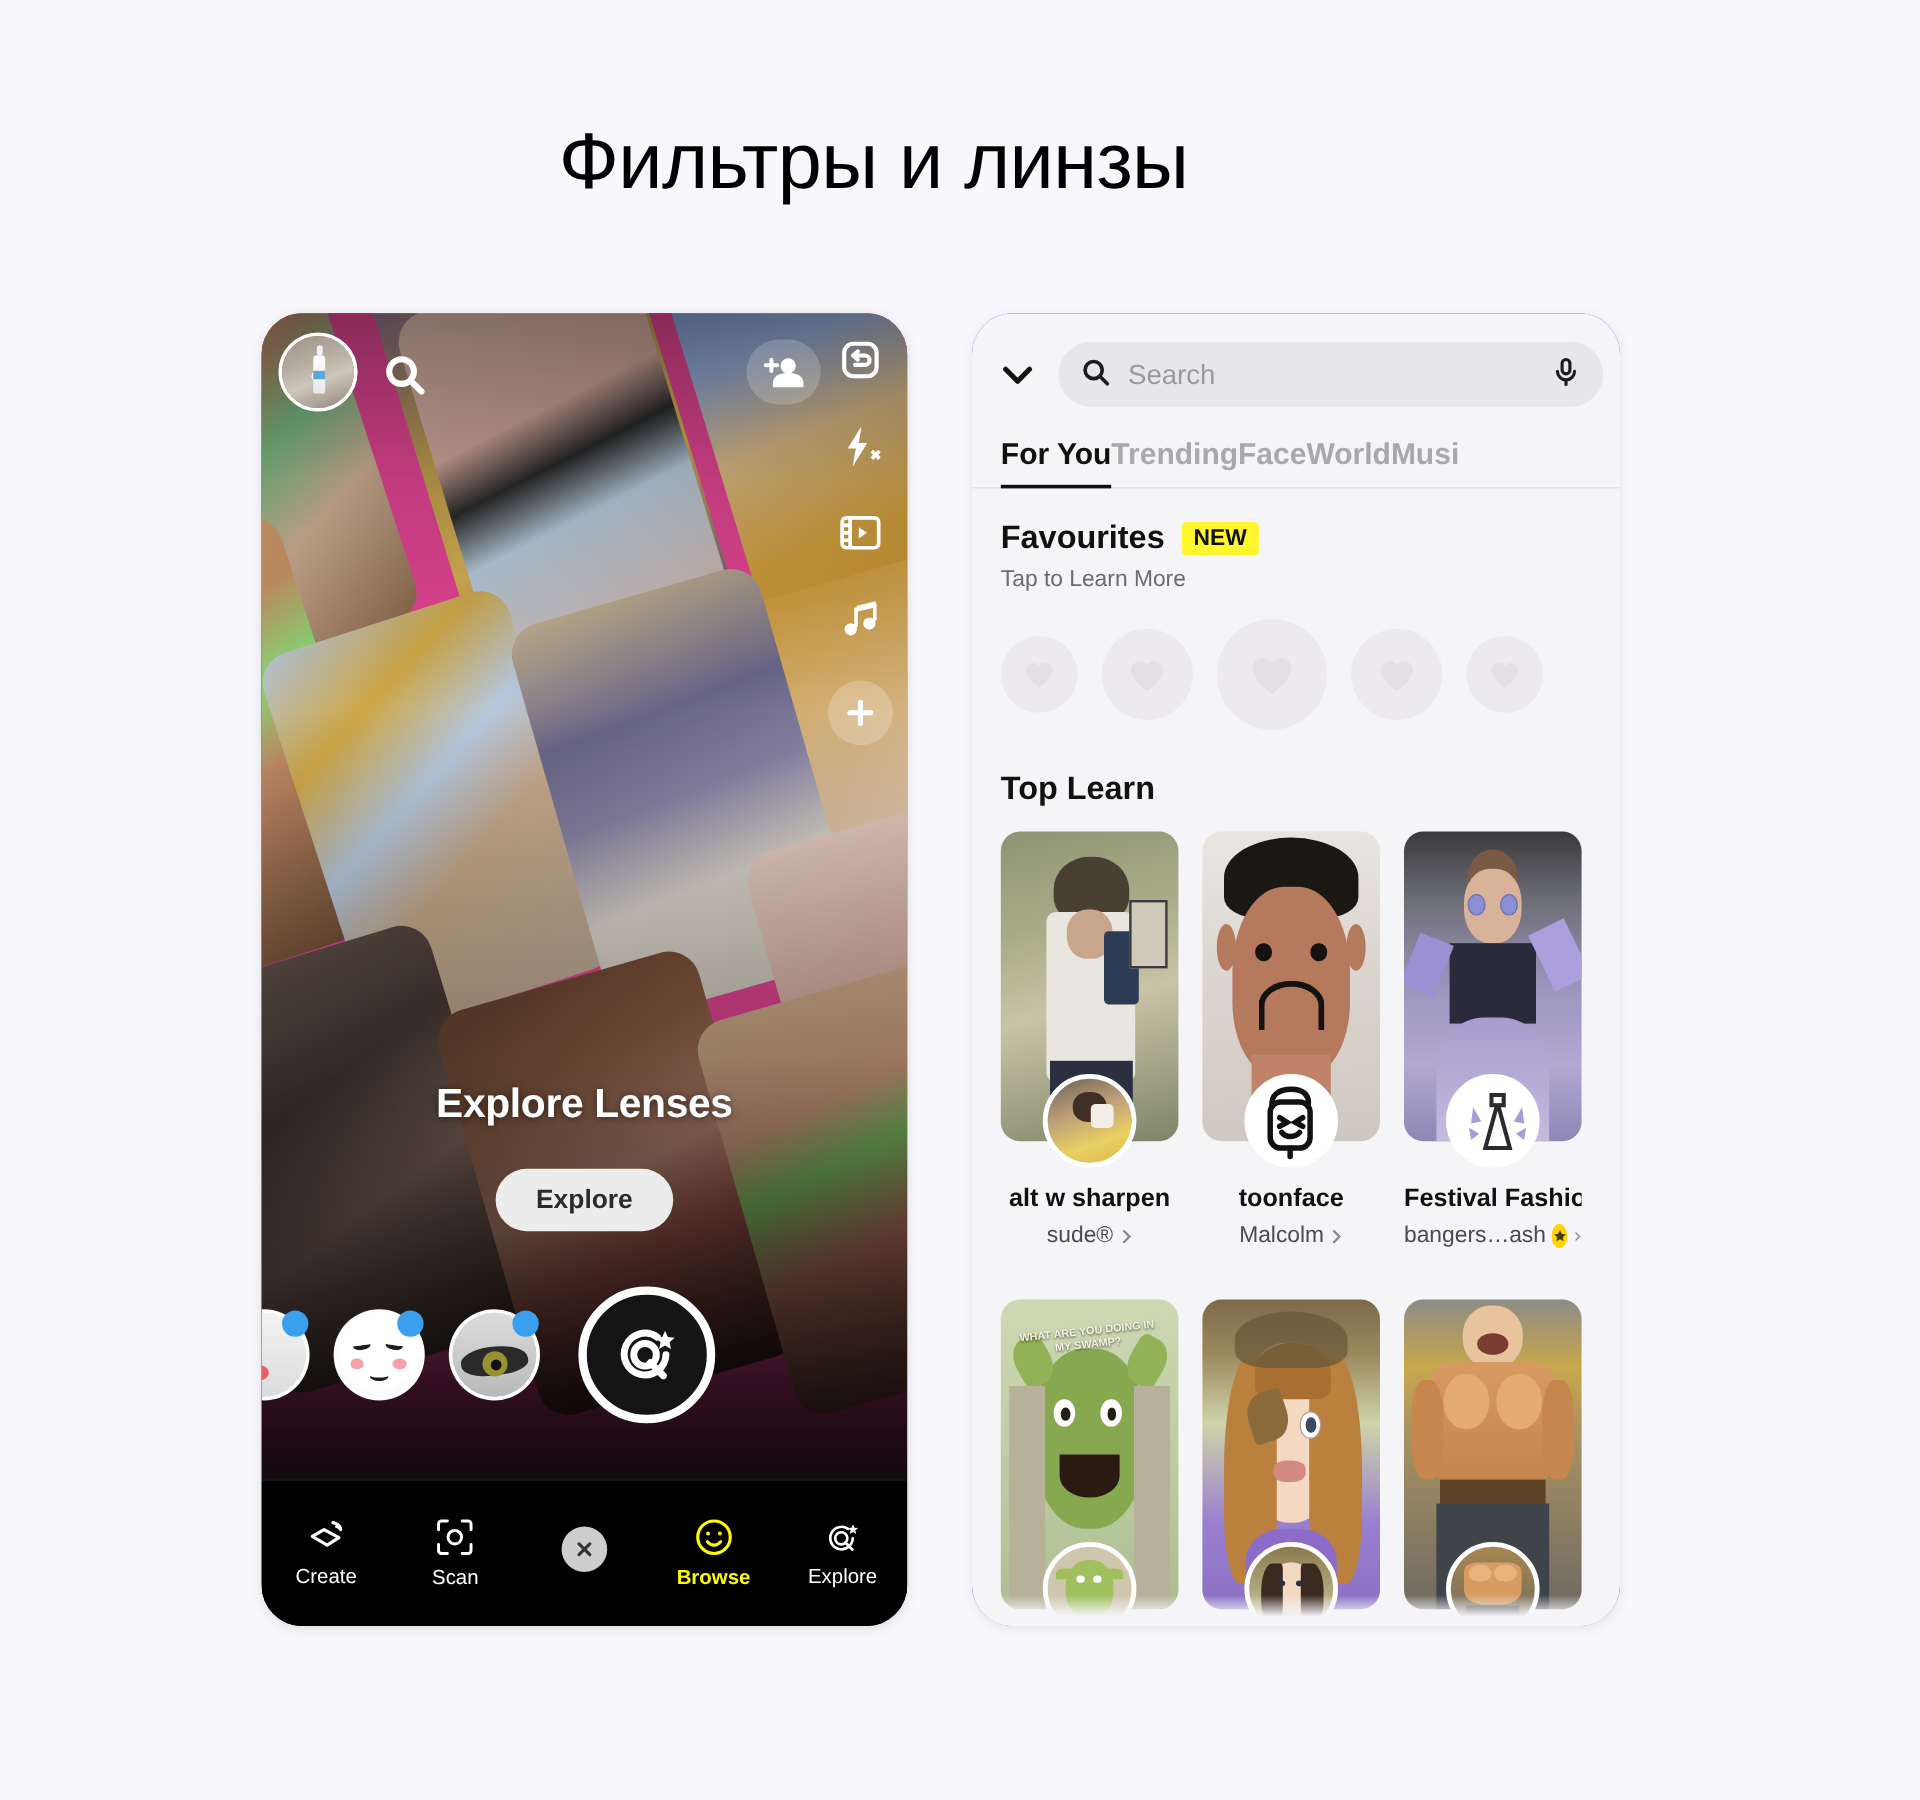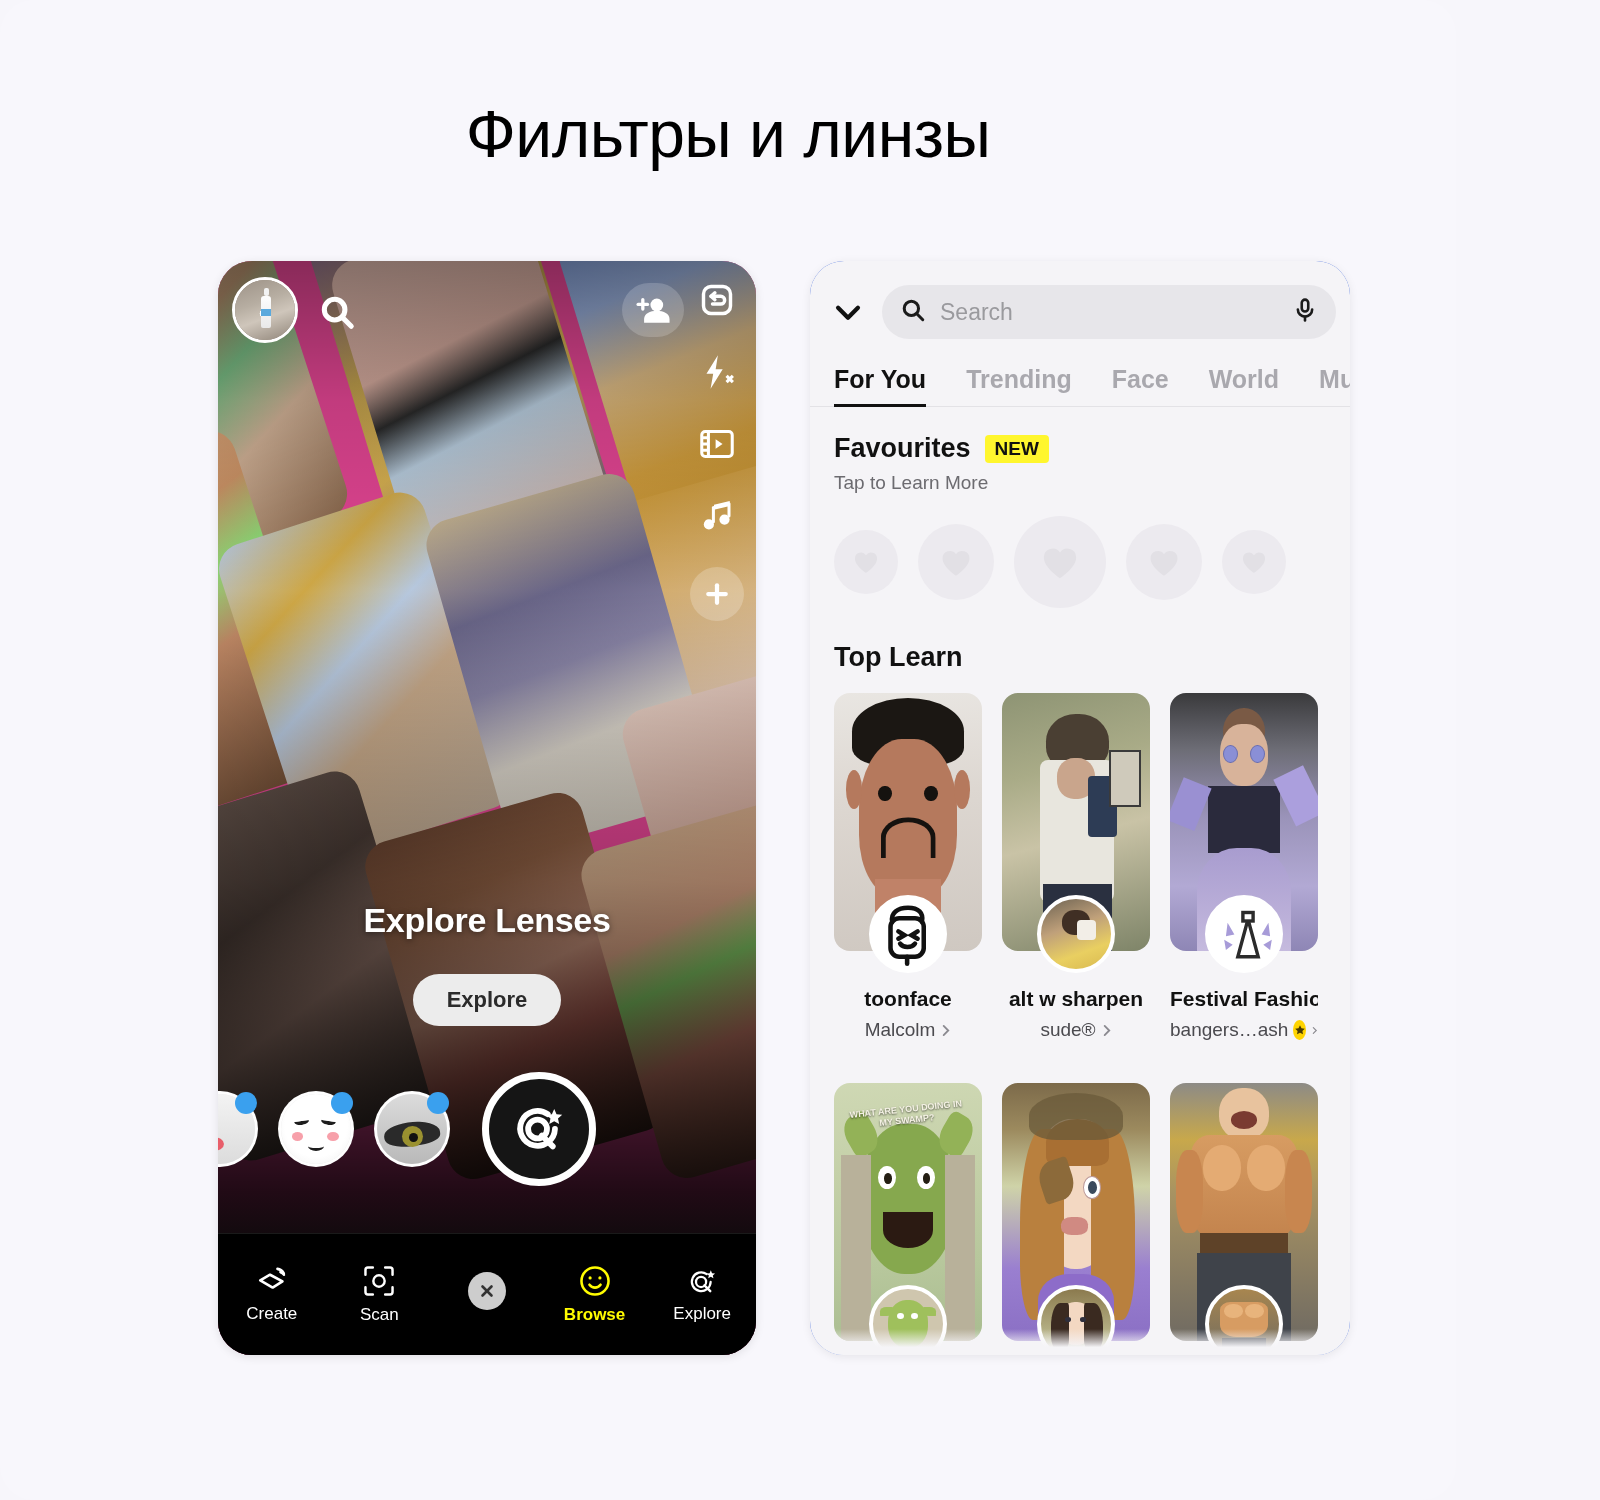--- a/index.html
+++ b/index.html
@@ -201,21 +201,21 @@
     margin-right: -6px;
   }
   .search-input {
     flex: 1; border: none; outline: none; background: transparent;
     font-size: 23px; color: #222;
     font-family: "Liberation Sans", sans-serif;
   }
   .search-input::placeholder { color: #9a9a9e; }
 
   .tabs {
-    display: flex; align-items: flex-start; gap: 40px;
+    display: flex; align-items: flex-start; 
     padding: 26px 0 0 24px;
     border-bottom: 1px solid #e3e2e6;
     white-space: nowrap;
   }
   .tab {
     font-size: 25px; font-weight: bold; color: #a9a8ae;
     padding-bottom: 12px; cursor: pointer; position: relative;
   }
   .tab.active { color: #111; }
   .tab.active:after {
@@ -546,20 +546,44 @@
           </div>
         </div>
       </div>
 
       <div class="toplenses-title">Top Learn</div>
 
       <div class="lens-grid">
 
         <div class="lens-card">
           <div class="lens-media">
+            <div class="shot" style="background:linear-gradient(165deg,#8e9474 0%,#a9ab87 30%,#c9c3a6 55%,#7e8468 100%);">
+              <div style="position:absolute;left:30%;top:8%;width:42%;height:22%;background:#4a3f33;border-radius:48% 48% 40% 40%;"></div>
+              <div style="position:absolute;left:26%;top:26%;width:50%;height:55%;background:#e8e6de;border-radius:8px;"></div>
+              <div style="position:absolute;left:37%;top:25%;width:26%;height:16%;background:#c9a58c;border-radius:44%;"></div>
+              <div style="position:absolute;left:58%;top:32%;width:20%;height:24%;background:#2d3c55;border-radius:4px;"></div>
+              <div style="position:absolute;left:28%;top:74%;width:46%;height:26%;background:#2a3040;"></div>
+              <div style="position:absolute;right:6%;top:22%;width:22%;height:22%;background:#cfcabb;border:2px solid #3a3a3a;"></div>
+            </div>
+            <div class="creator-bubble" style="background:linear-gradient(160deg,#6c6252 0%,#bfa07a 40%,#e9cf61 72%,#d8b84f 100%);">
+              <div style="position:absolute;left:30%;top:16%;width:40%;height:36%;background:#402f24;border-radius:45%;"></div>
+              <div style="position:absolute;left:52%;top:30%;width:26%;height:28%;background:#f2eee7;border-radius:4px;"></div>
+            </div>
+          </div>
+          <div class="lens-name">alt w sharpen</div>
+          <div class="lens-author">
+            <span>sude®</span>
+            <svg viewBox="0 0 12 16" width="11" height="15" fill="none" stroke="#8b8a90" stroke-width="2" stroke-linecap="round">
+                <polyline points="4,3 9,8 4,13"></polyline>
+              </svg>
+          </div>
+        </div>
+
+        <div class="lens-card">
+          <div class="lens-media">
             <div class="shot" style="background:linear-gradient(175deg,#e9e6e2 0%,#ddd7d1 40%,#cfc8c1 100%);">
               <div style="position:absolute;left:12%;top:2%;width:76%;height:26%;background:#1b1713;border-radius:50% 50% 26% 26%;"></div>
               <div style="position:absolute;left:17%;top:18%;width:66%;height:62%;background:#b5795d;border-radius:44% 44% 40% 40%;"></div>
               <div style="position:absolute;left:28%;top:72%;width:44%;height:28%;background:#c08268;"></div>
               <div style="position:absolute;left:30%;top:36%;width:9%;height:6%;background:#15120f;border-radius:50%;"></div>
               <div style="position:absolute;left:61%;top:36%;width:9%;height:6%;background:#15120f;border-radius:50%;"></div>
               <div style="position:absolute;left:32%;top:48%;width:37%;height:16%;border:5px solid #15120f;border-top:none;border-radius:0 0 60% 60%;transform:rotate(180deg);"></div>
               <div style="position:absolute;left:8%;top:30%;width:11%;height:15%;background:#b5795d;border-radius:50%;"></div>
               <div style="position:absolute;right:8%;top:30%;width:11%;height:15%;background:#b5795d;border-radius:50%;"></div>
             </div>
@@ -570,44 +594,20 @@
                 <path d="M14.5 18.5l3.5 2.2-3.5 2" stroke-linecap="round"></path>
                 <path d="M25.5 18.5l-3.5 2.2 3.5 2" stroke-linecap="round"></path>
                 <path d="M15.5 25.5c1.8 2.6 6.5 2.6 8.5 0" stroke-linecap="round"></path>
                 <path d="M19.5 33v4" stroke-linecap="round"></path>
               </svg>
             </div>
           </div>
           <div class="lens-name">toonface</div>
           <div class="lens-author">
             <span>Malcolm</span>
-            <svg viewBox="0 0 12 16" width="11" height="15" fill="none" stroke="#8b8a90" stroke-width="2" stroke-linecap="round">
-                <polyline points="4,3 9,8 4,13"></polyline>
-              </svg>
-          </div>
-        </div>
-
-        <div class="lens-card">
-          <div class="lens-media">
-            <div class="shot" style="background:linear-gradient(165deg,#8e9474 0%,#a9ab87 30%,#c9c3a6 55%,#7e8468 100%);">
-              <div style="position:absolute;left:30%;top:8%;width:42%;height:22%;background:#4a3f33;border-radius:48% 48% 40% 40%;"></div>
-              <div style="position:absolute;left:26%;top:26%;width:50%;height:55%;background:#e8e6de;border-radius:8px;"></div>
-              <div style="position:absolute;left:37%;top:25%;width:26%;height:16%;background:#c9a58c;border-radius:44%;"></div>
-              <div style="position:absolute;left:58%;top:32%;width:20%;height:24%;background:#2d3c55;border-radius:4px;"></div>
-              <div style="position:absolute;left:28%;top:74%;width:46%;height:26%;background:#2a3040;"></div>
-              <div style="position:absolute;right:6%;top:22%;width:22%;height:22%;background:#cfcabb;border:2px solid #3a3a3a;"></div>
-            </div>
-            <div class="creator-bubble" style="background:linear-gradient(160deg,#6c6252 0%,#bfa07a 40%,#e9cf61 72%,#d8b84f 100%);">
-              <div style="position:absolute;left:30%;top:16%;width:40%;height:36%;background:#402f24;border-radius:45%;"></div>
-              <div style="position:absolute;left:52%;top:30%;width:26%;height:28%;background:#f2eee7;border-radius:4px;"></div>
-            </div>
-          </div>
-          <div class="lens-name">alt w sharpen</div>
-          <div class="lens-author">
-            <span>sude®</span>
             <svg viewBox="0 0 12 16" width="11" height="15" fill="none" stroke="#8b8a90" stroke-width="2" stroke-linecap="round">
                 <polyline points="4,3 9,8 4,13"></polyline>
               </svg>
           </div>
         </div>
 
         <div class="lens-card">
           <div class="lens-media">
             <div class="shot" style="background:linear-gradient(180deg,#3a3a3c 0%,#6d6d76 22%,#9a93b9 48%,#b2a9d4 75%,#8e86b5 100%);">
               <div style="position:absolute;left:36%;top:6%;width:28%;height:18%;background:#7a5a45;border-radius:50%;"></div>

